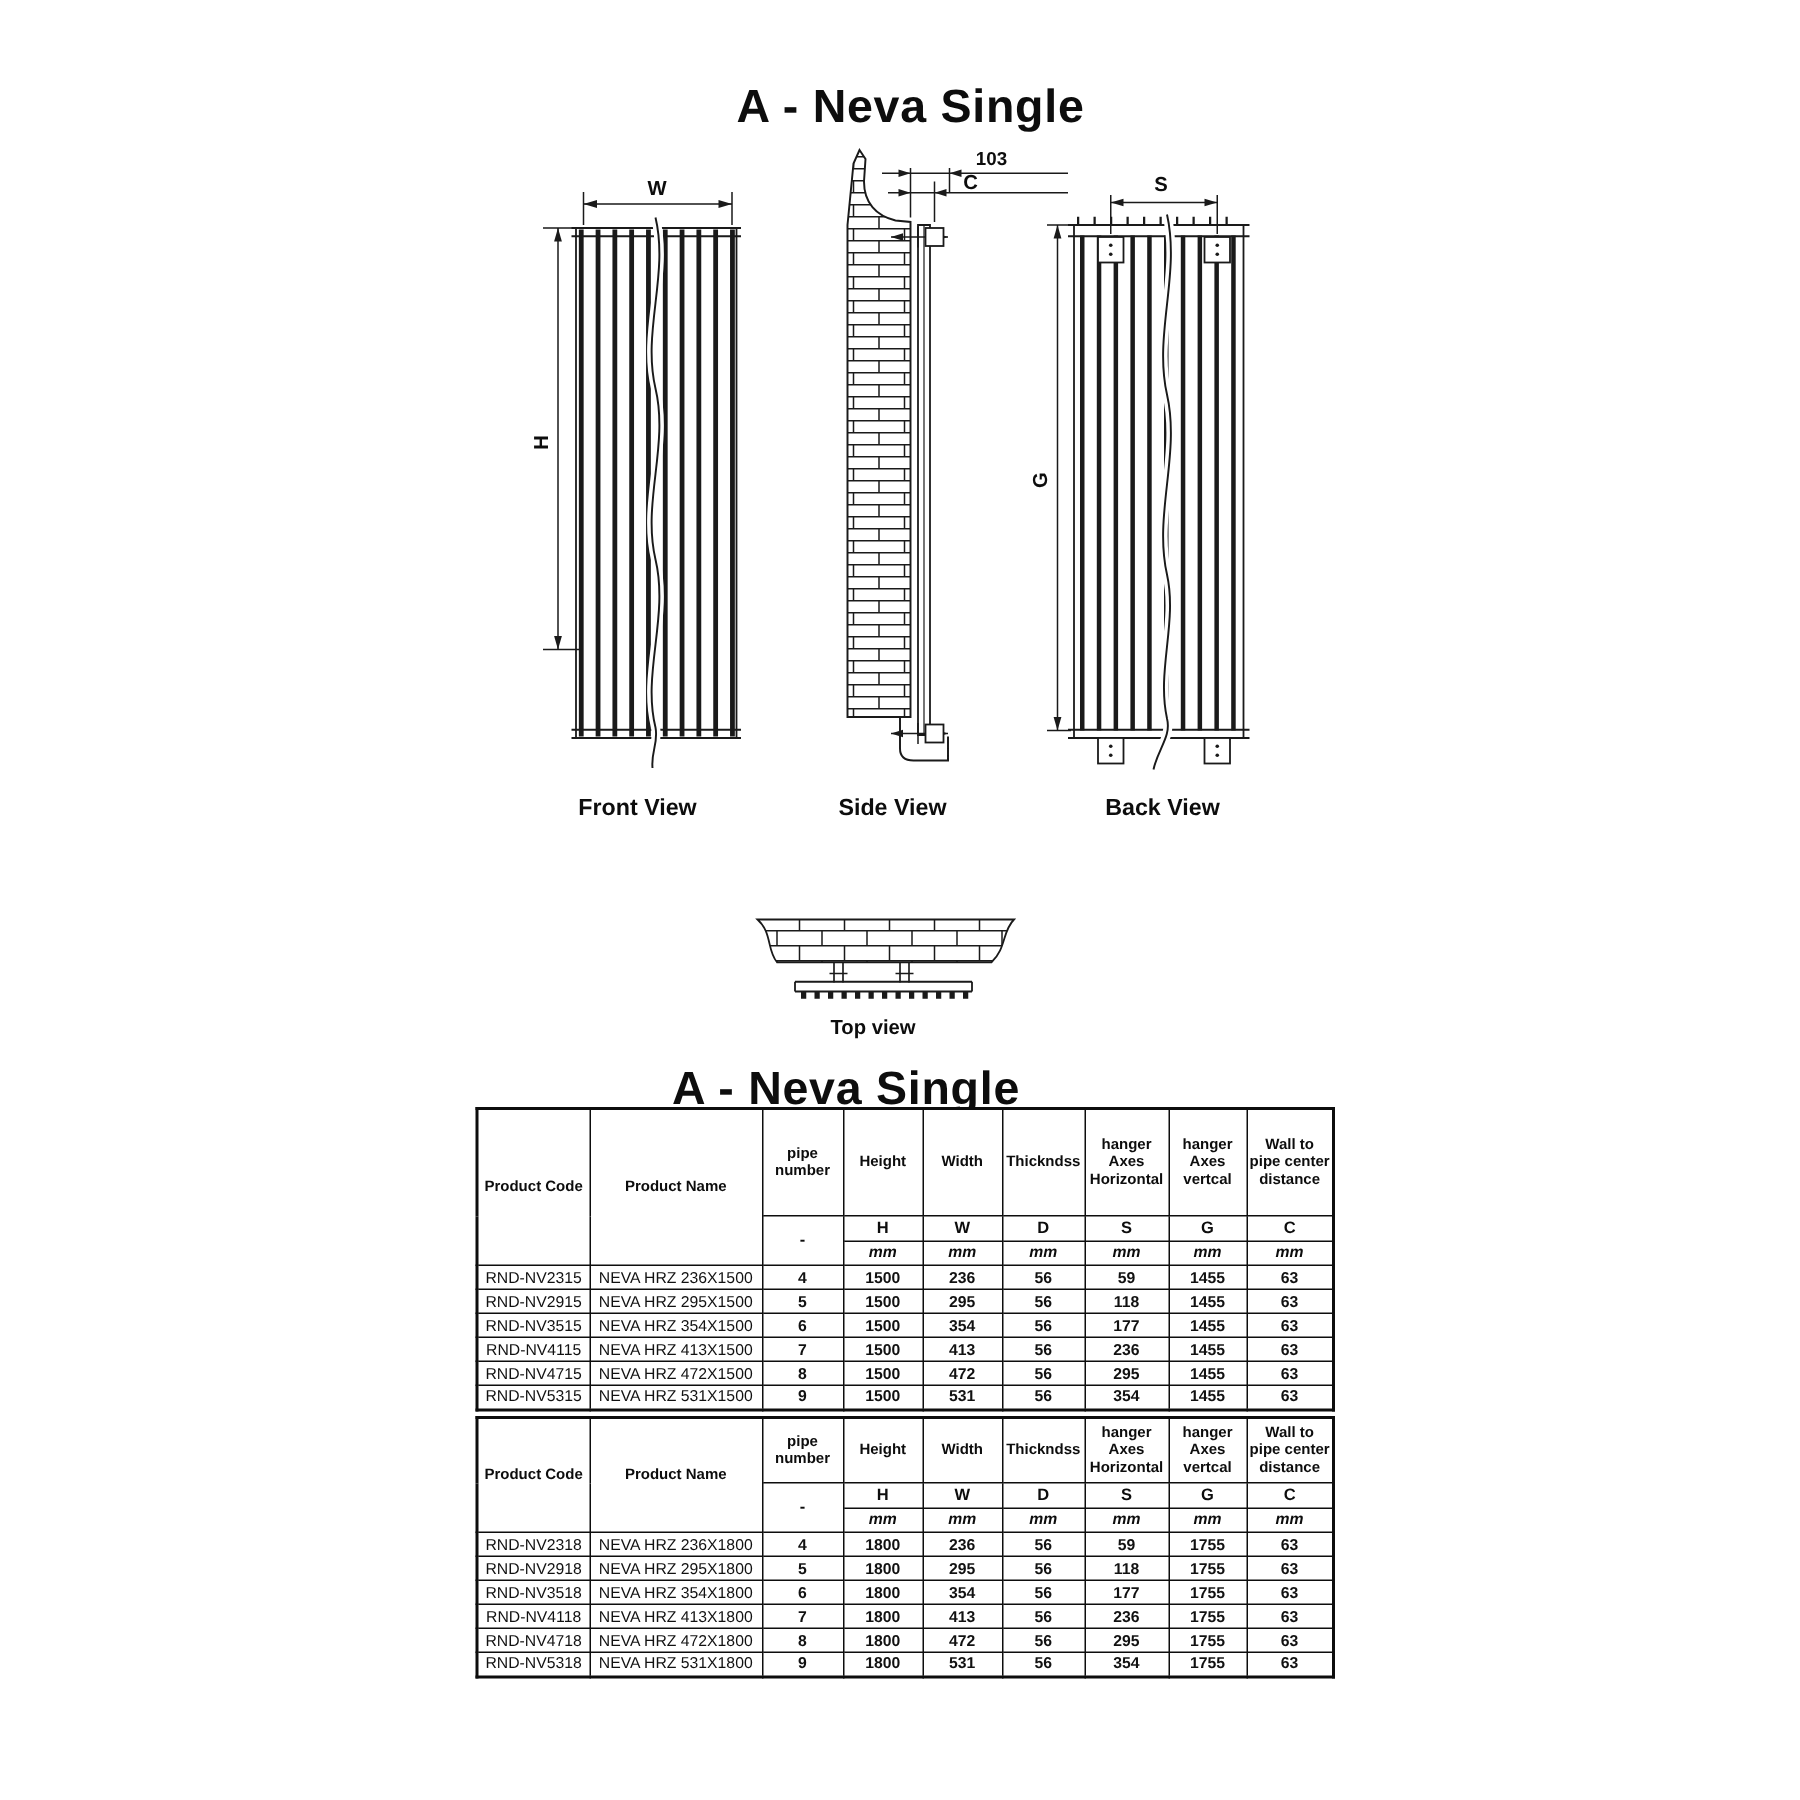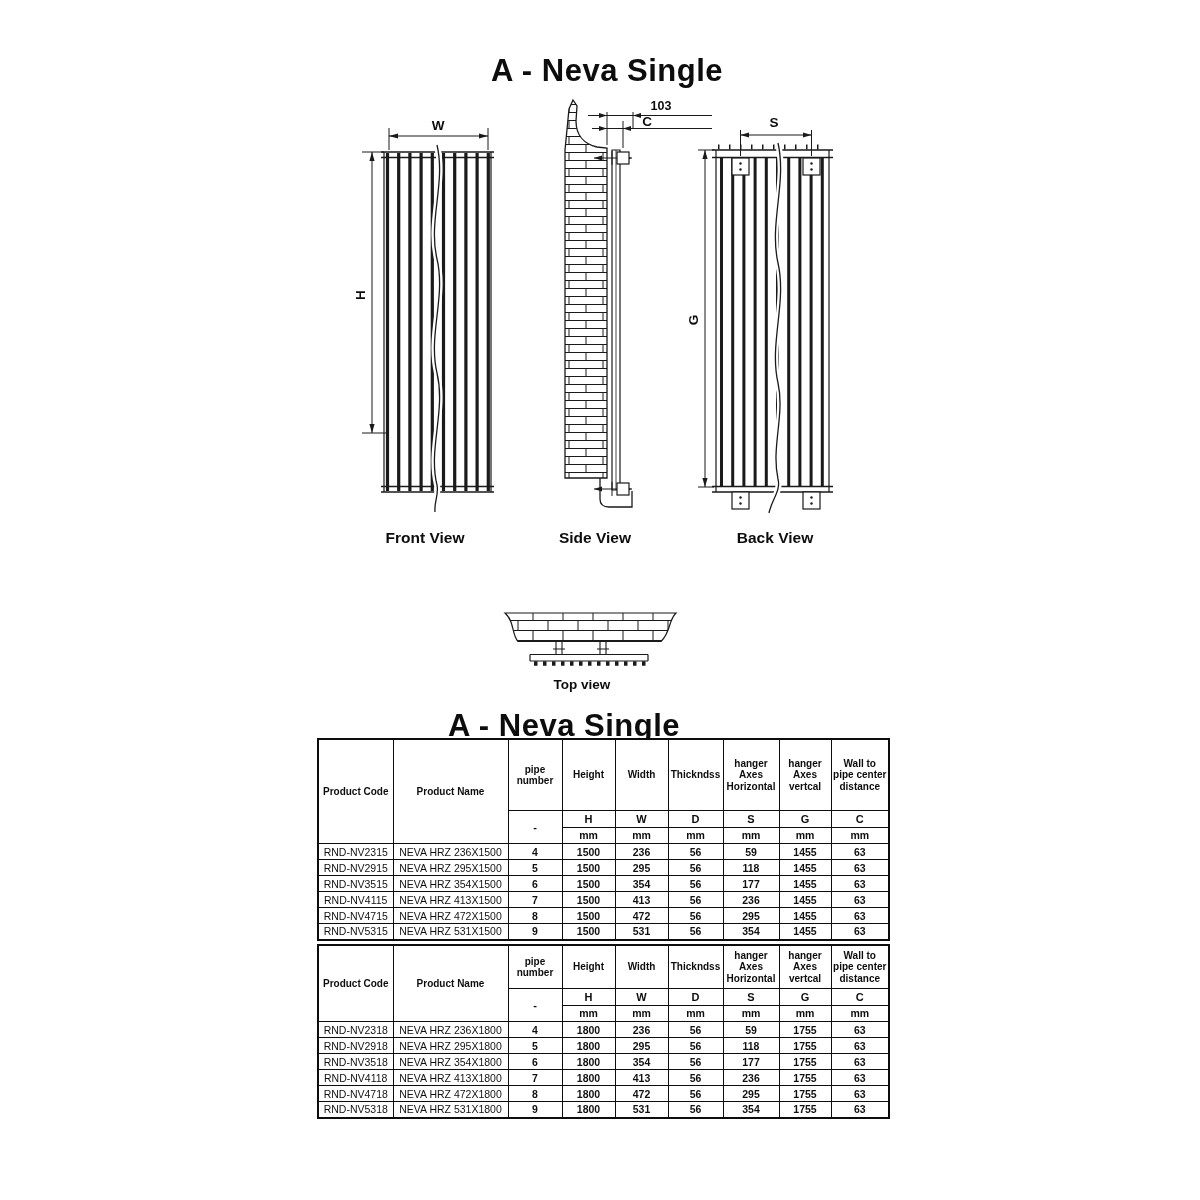--- a/index.html
+++ b/index.html
@@ -19,21 +19,21 @@
   .spec th,.spec td{
     border:1px solid #0d0d0d;padding:0 1px;text-align:center;
     vertical-align:middle;overflow:hidden;
   }
   .spec th{font-weight:bold;font-size:10px;line-height:1.15;color:#0d0d0d;}
   .t1{top:738px;}
   .t2{top:944px;}
   .t1 .hrow1 th{height:70px;}
   .t2 .hrow1 th{height:42px;}
   .hrow2 th{height:16px;font-size:11px;}
-  .hrow3 th{height:15px;font-size:10.5px;}
+  .hrow3 th{height:15px;font-size:10.5px;font-style:italic;}
   .spec tbody tr{height:16px;}
   .spec td.cell-text{font-weight:normal;font-size:10.5px;white-space:nowrap;}
   .spec td.cell-num{font-weight:bold;font-size:10.5px;}
 </style>
 </head>
 <body>
 
 <div class="abs title" style="left:0;top:53px;width:1214px;text-align:center;">A - Neva Single</div>
 <div class="abs title" style="left:0;top:708px;width:1128px;text-align:center;">A - Neva Single</div>
 

